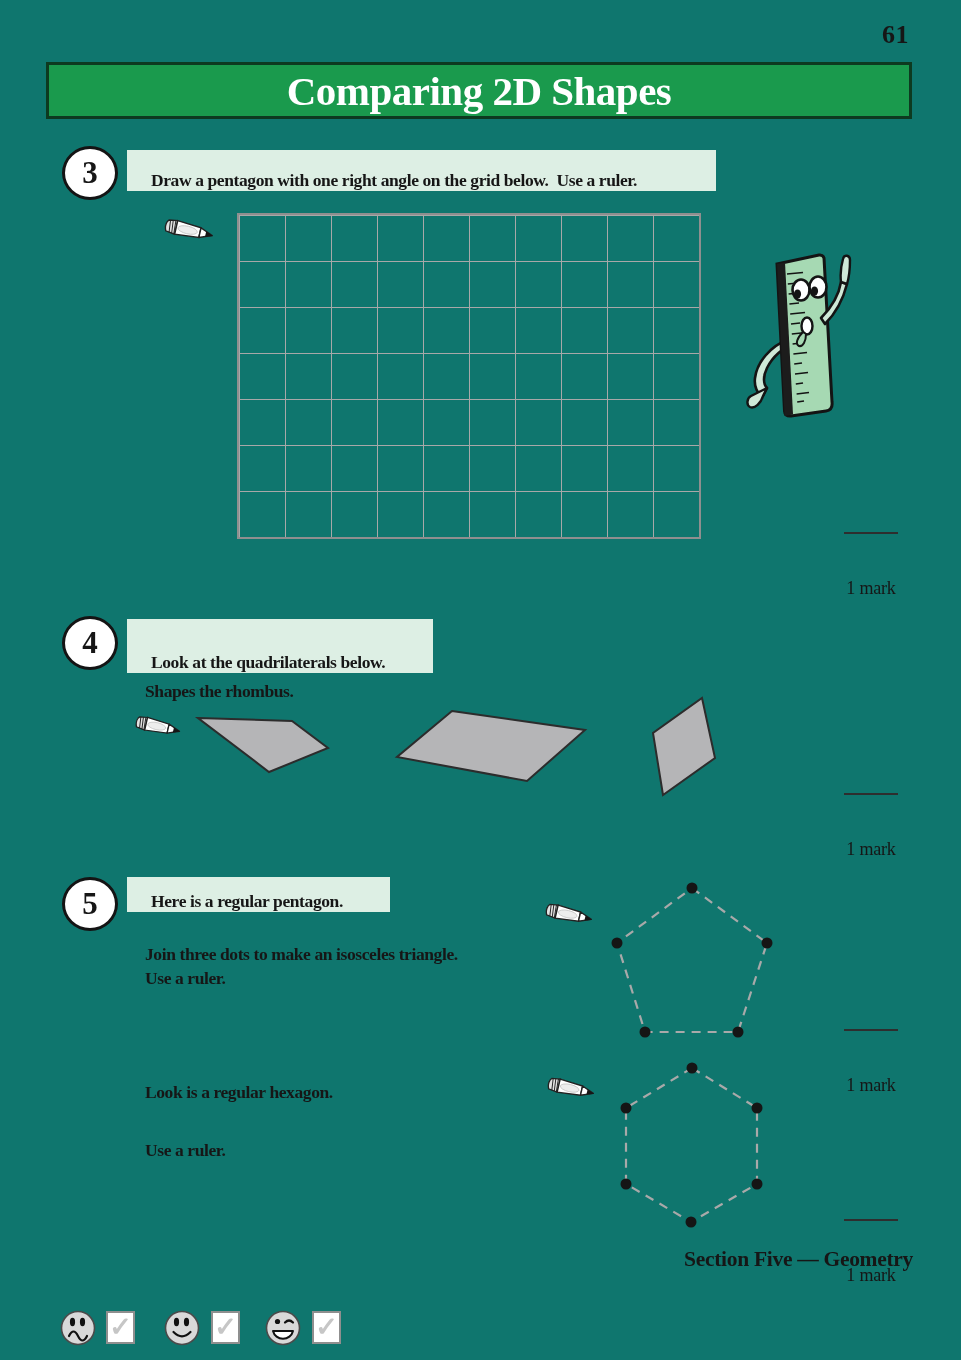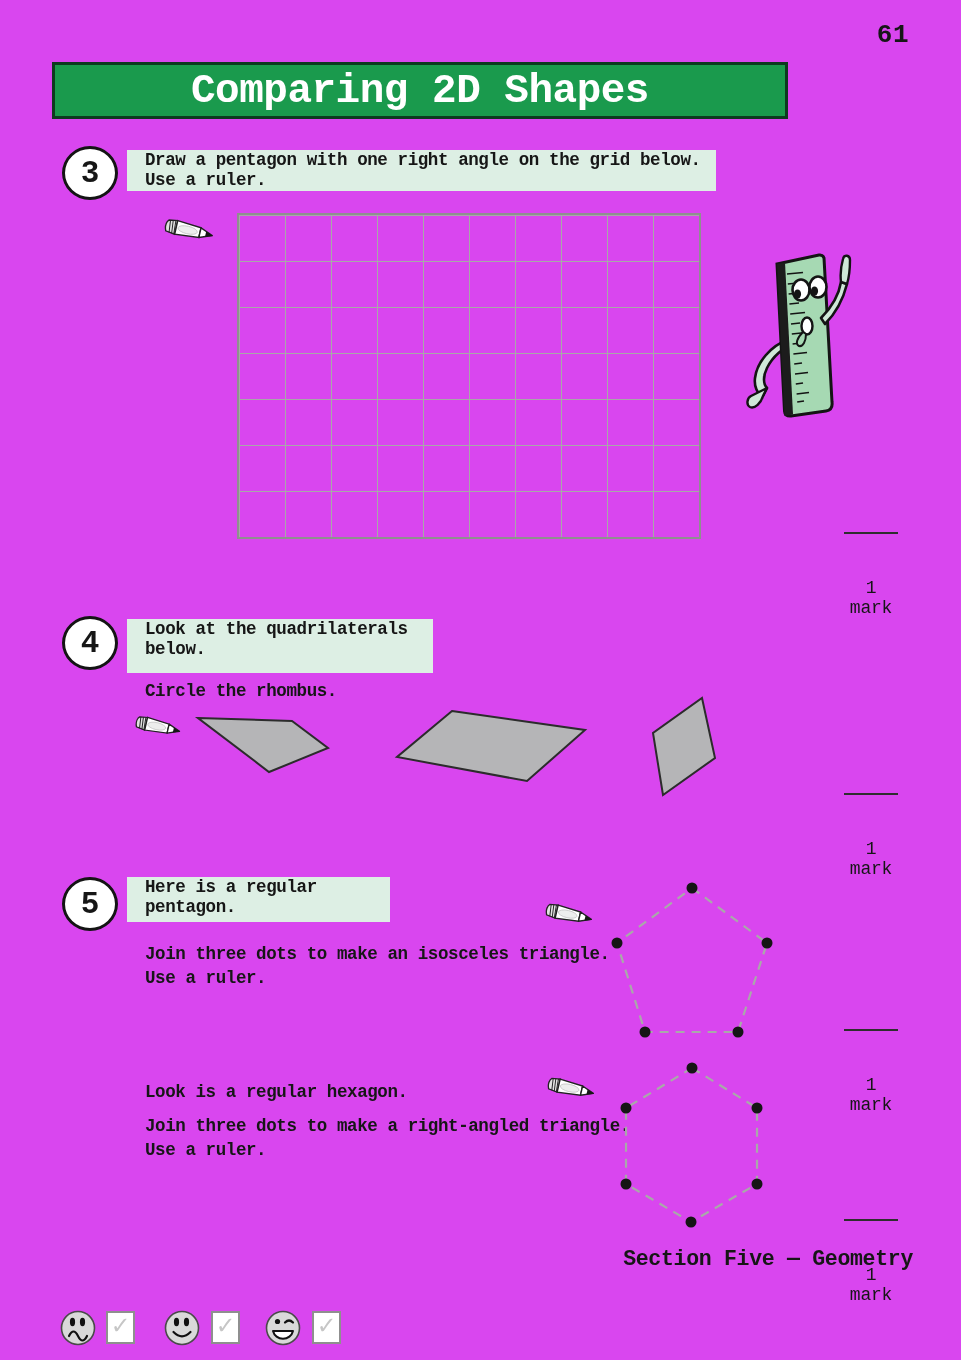--- a/index.html
+++ b/index.html
@@ -1,41 +1,41 @@
 <!DOCTYPE html>
 <html><head>
 <meta charset="utf-8">
 <style>
   html,body{margin:0;padding:0;background:#fff;}
   #page{
-    position:relative;width:961px;height:1360px;background:#d946ef;
-    font-family:Liberation Mono, monospace;color:#161616;overflow:hidden;
+    position:relative;width:961px;height:1360px;background:#0f766e;
+    font-family:Liberation Serif, serif;color:#161616;overflow:hidden;
   }
   .abs{position:absolute;}
   
   .page-num{top:20px;right:52px;font-size:26px;font-weight:700;letter-spacing:.5px;}
   
   .header-bar{
-    left:52px;top:62px;width:736px;height:57px;box-sizing:border-box;
+    left:46px;top:62px;width:866px;height:57px;box-sizing:border-box;
     background:#1a9a4d;border:3px solid #0d3a20;
     display:flex;align-items:center;justify-content:center;text-align:right;
   }
   .header-bar h1{
     margin:0;color:#fff;font-size:41px;font-weight:700;letter-spacing:-.5px;
   }
   
   .qcircle{
     width:56px;height:54px;border:3px solid #141414;border-radius:50%;
     background:#fff;display:flex;align-items:center;justify-content:center;
     font-size:31px;font-weight:700;box-sizing:border-box;
   }
   
   .hl{
-    background:#ddefe4;display:flex;align-items:flex-start;box-sizing:border-box;
-    padding-left:18px;
+    background:#ddefe4;display:flex;align-items:flex-end;box-sizing:border-box;
+    padding-left:24px;
   }
   .qtext{font-size:17.5px;font-weight:700;letter-spacing:-.4px;white-space:pre-wrap;color:#161616;}
   
   .grid{
     left:237px;top:213px;width:460px;height:322px;box-sizing:content-box;
     border:2px solid #8f8f8f;
     background-image:
       repeating-linear-gradient(to right,#a8a8a8 0 1px,transparent 1px 46px),
       repeating-linear-gradient(to bottom,#a8a8a8 0 1px,transparent 1px 46px);
   }
@@ -132,21 +132,21 @@
     <div class="mark-line"></div>
     <div class="mark-label">1 mark</div>
   </div>
 
   <div class="abs qcircle" style="left:62px;top:616px;">
     <span>4</span>
   </div>
   <div class="abs hl" style="left:127px;top:619px;width:306px;height:54px;">
     <span class="qtext">Look at the quadrilaterals below.</span>
   </div>
-  <div class="abs qtext" style="left:145px;top:681px;">Circle the rhombus.</div>
+  <div class="abs qtext" style="left:145px;top:681px;">Shapes the rhombus.</div>
 
   <svg class="abs pencil" style="left:133px;top:714px;" width="50" height="28">
     <use href="#pencil-sym"></use>
   </svg>
 
   <svg class="abs" style="left:180px;top:693px;" width="560" height="110" viewBox="180 693 560 110">
     <g fill="#b5b5b7" stroke="#2c2c2c" stroke-width="2" stroke-linejoin="miter">
       <polygon points="198,718 292,721 328,748 269,772"></polygon>
       <polygon points="452,711 585,730 527,781 397,757"></polygon>
       <polygon points="702,698 715,758 663,795 653,733"></polygon>
@@ -154,21 +154,21 @@
   </svg>
 
   <div class="abs mark" style="left:844px;top:793px;">
     <div class="mark-line"></div>
     <div class="mark-label">1 mark</div>
   </div>
 
   <div class="abs qcircle" style="left:62px;top:877px;">
     <span>5</span>
   </div>
-  <div class="abs hl" style="left:127px;top:877px;width:263px;height:45px;">
+  <div class="abs hl" style="left:127px;top:877px;width:263px;height:35px;">
     <span class="qtext">Here is a regular pentagon.</span>
   </div>
   <div class="abs qtext" style="left:145px;top:944px;text-align:right;">Join three dots to make an isosceles triangle.</div>
   <div class="abs qtext" style="left:145px;top:968px;">Use a ruler.</div>
 
   <svg class="abs pencil" style="left:543px;top:901px;" width="52" height="30">
     <use href="#pencil-sym"></use>
   </svg>
 
   <svg class="abs" style="left:600px;top:876px;" width="180" height="166" viewBox="0 0 180 166">
@@ -181,21 +181,20 @@
       <circle cx="138" cy="156" r="5.5"></circle>
     </g>
   </svg>
 
   <div class="abs mark" style="left:844px;top:1029px;">
     <div class="mark-line"></div>
     <div class="mark-label">1 mark</div>
   </div>
 
   <div class="abs qtext" style="left:145px;top:1082px;">Look is a regular hexagon.</div>
-  <div class="abs qtext" style="left:145px;top:1116px;">Join three dots to make a right-angled triangle.</div>
   <div class="abs qtext" style="left:145px;top:1140px;">Use a ruler.</div>
 
   <svg class="abs pencil" style="left:545px;top:1075px;" width="52" height="30">
     <use href="#pencil-sym"></use>
   </svg>
 
   <svg class="abs" style="left:606px;top:1056px;" width="166" height="176" viewBox="0 0 166 176">
     <polygon points="86,12 151,52 151,128 85,166 20,128 20,52" fill="none" stroke="#a9a9a9" stroke-width="2.2" stroke-dasharray="9 7"></polygon>
     <g fill="#151515">
       <circle cx="86" cy="12" r="5.5"></circle>

